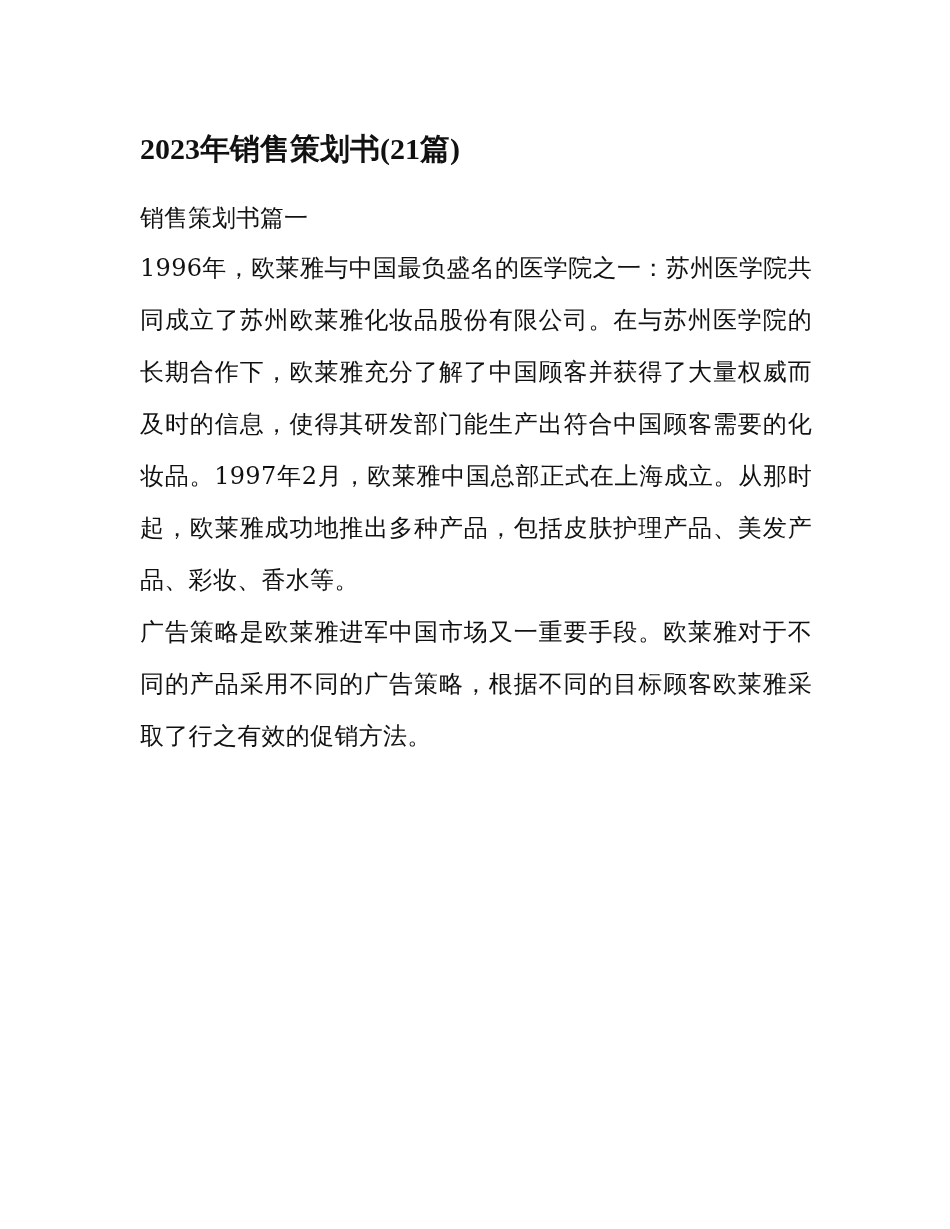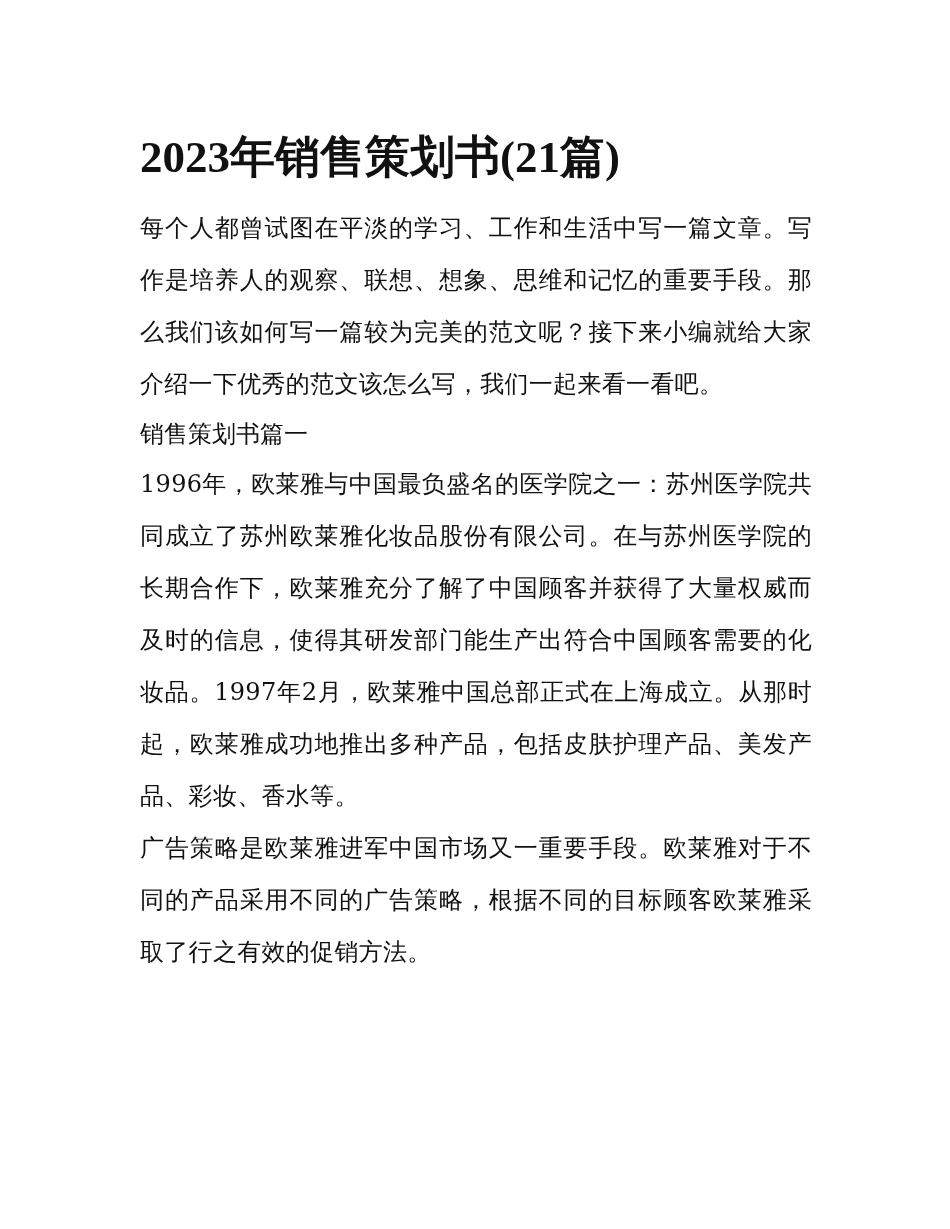--- a/index.html
+++ b/index.html
@@ -16,24 +16,24 @@
     color: #111111;
   }
   .page {
     position: absolute;
     left: 140px;
     top: 118px;
     width: 672px;
   }
   .title {
     font-family: "Liberation Serif", "DejaVu Serif", serif;
-    font-size: 45px;
+    font-size: 30px;
     font-weight: bold;
     line-height: 62px;
-    margin: 8px 0 14px 0;
+    margin: 0 0 14px 0;
     letter-spacing: 0px;
     white-space: nowrap;
   }
   .para {
     font-size: 24px;
     line-height: 52px;
     margin: 0;
     text-align: justify;
     letter-spacing: 0.3px;
   }
@@ -45,21 +45,20 @@
   .gap-small {
     margin-top: -2px;
   }
 </style>
 </head>
 <body>
 
 <div class="page">
   <h1 class="title">2023年销售策划书(21篇)</h1>
 
-  <p class="para">每个人都曾试图在平淡的学习、工作和生活中写一篇文章。写作是培养人的观察、联想、想象、思维和记忆的重要手段。那么我们该如何写一篇较为完美的范文呢？接下来小编就给大家介绍一下优秀的范文该怎么写，我们一起来看一看吧。</p>
 
   <p class="heading">销售策划书篇一</p>
 
   <p class="para">1996年，欧莱雅与中国最负盛名的医学院之一：苏州医学院共同成立了苏州欧莱雅化妆品股份有限公司。在与苏州医学院的长期合作下，欧莱雅充分了解了中国顾客并获得了大量权威而及时的信息，使得其研发部门能生产出符合中国顾客需要的化妆品。1997年2月，欧莱雅中国总部正式在上海成立。从那时起，欧莱雅成功地推出多种产品，包括皮肤护理产品、美发产品、彩妆、香水等。</p>
 
 
   <p class="para">广告策略是欧莱雅进军中国市场又一重要手段。欧莱雅对于不同的产品采用不同的广告策略，根据不同的目标顾客欧莱雅采取了行之有效的促销方法。</p>
 
 </div>
 

